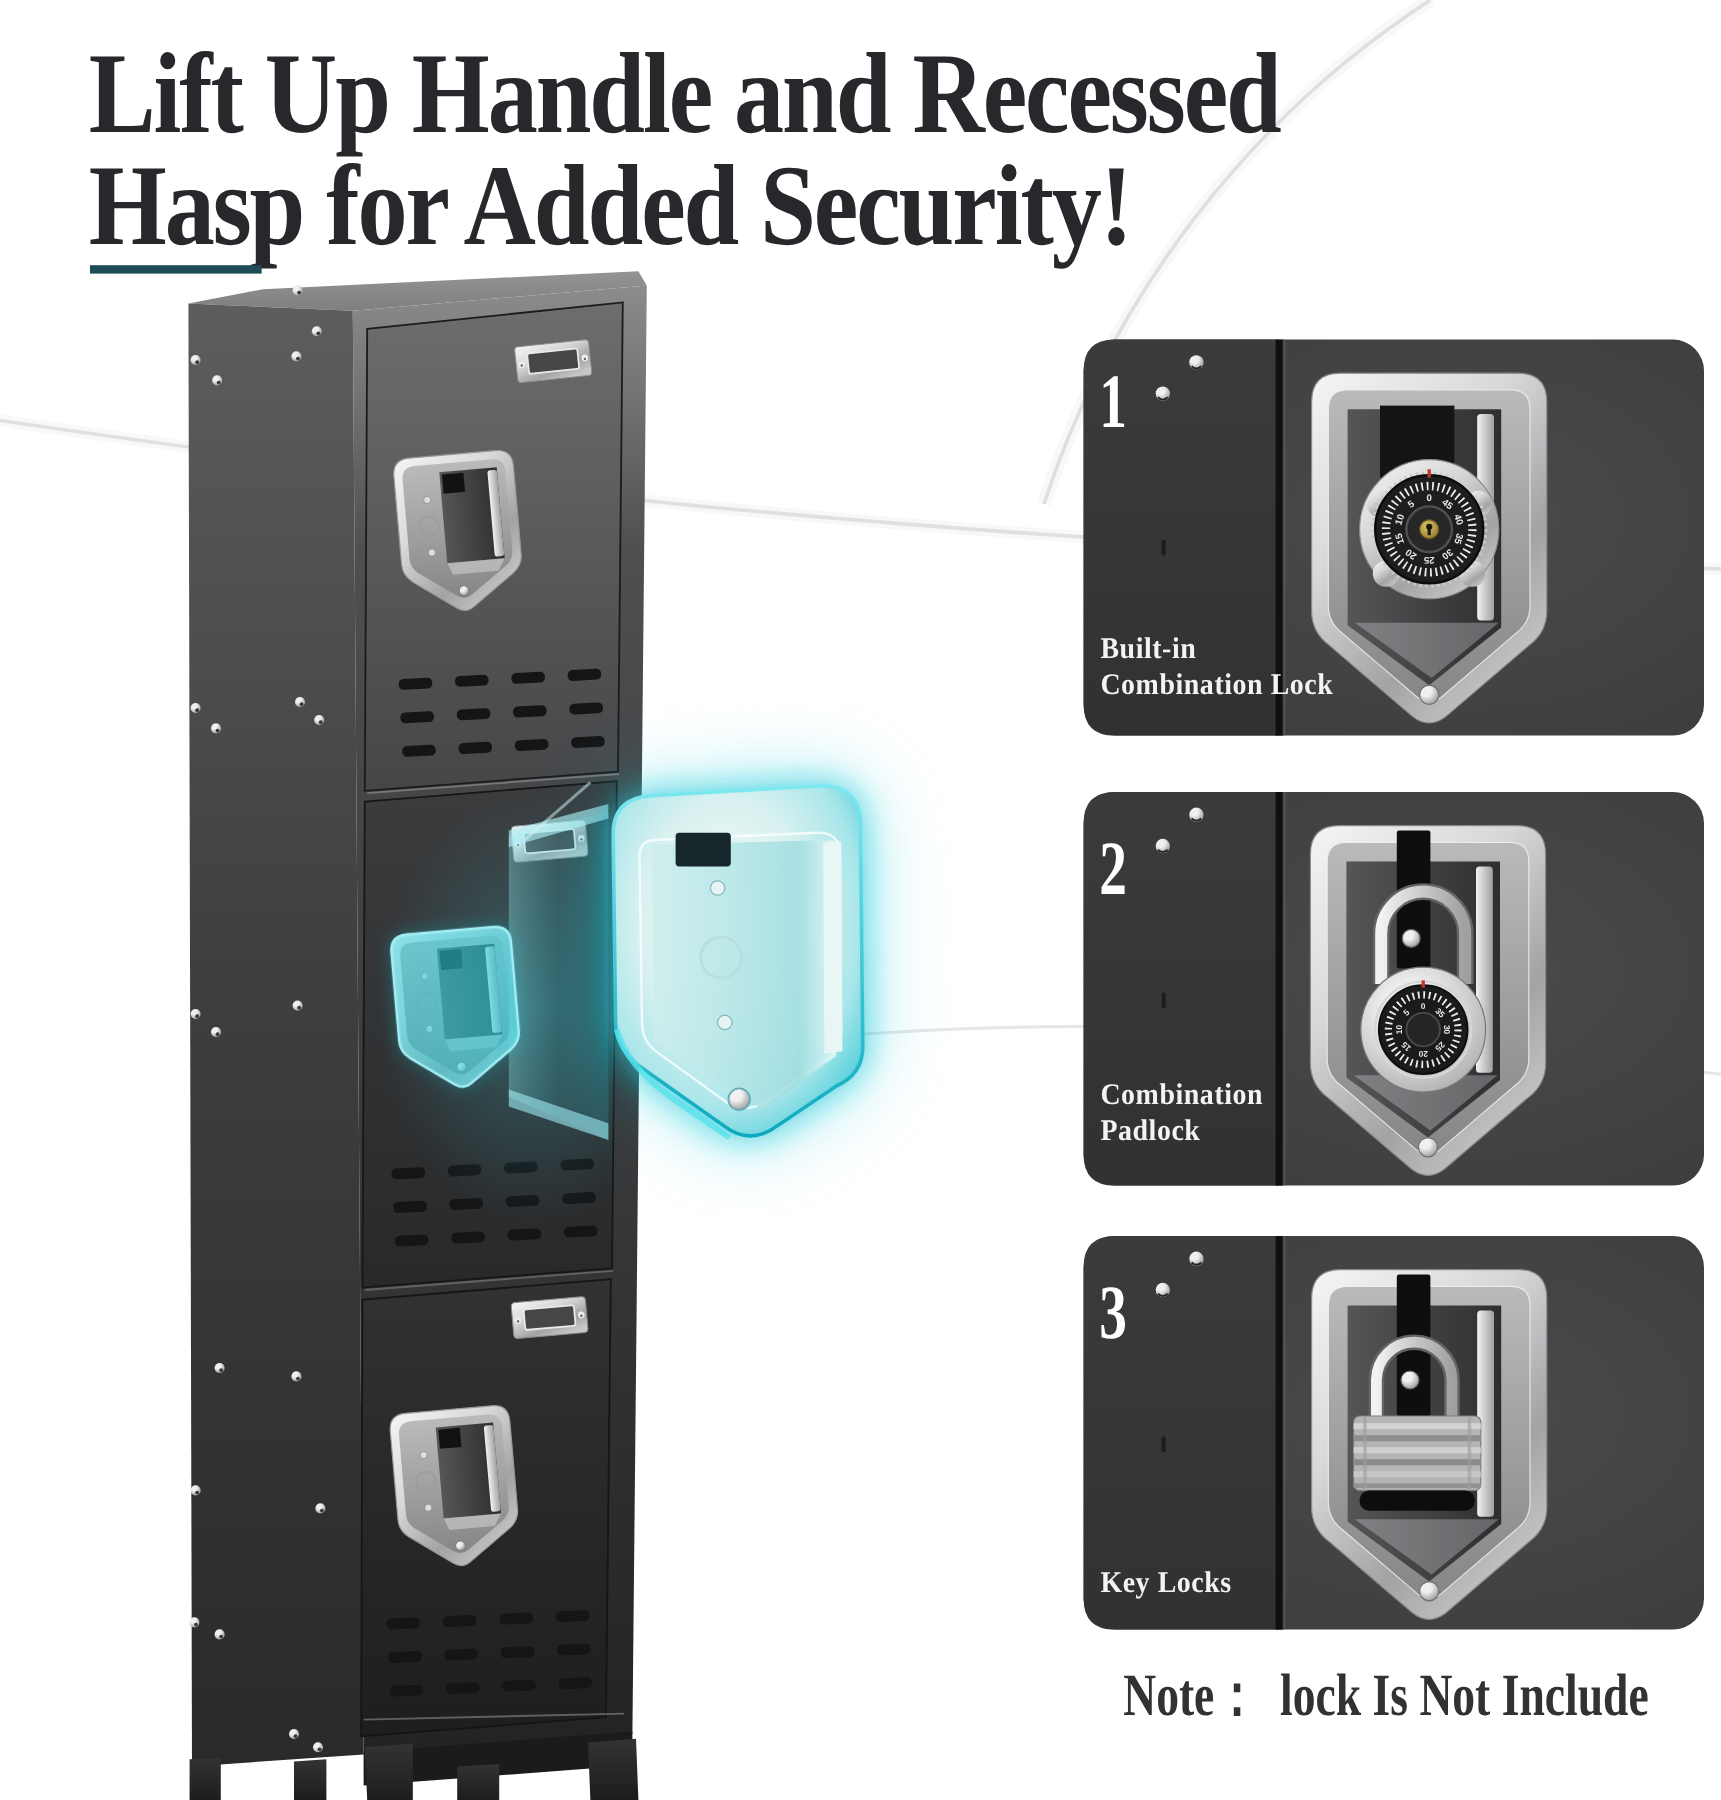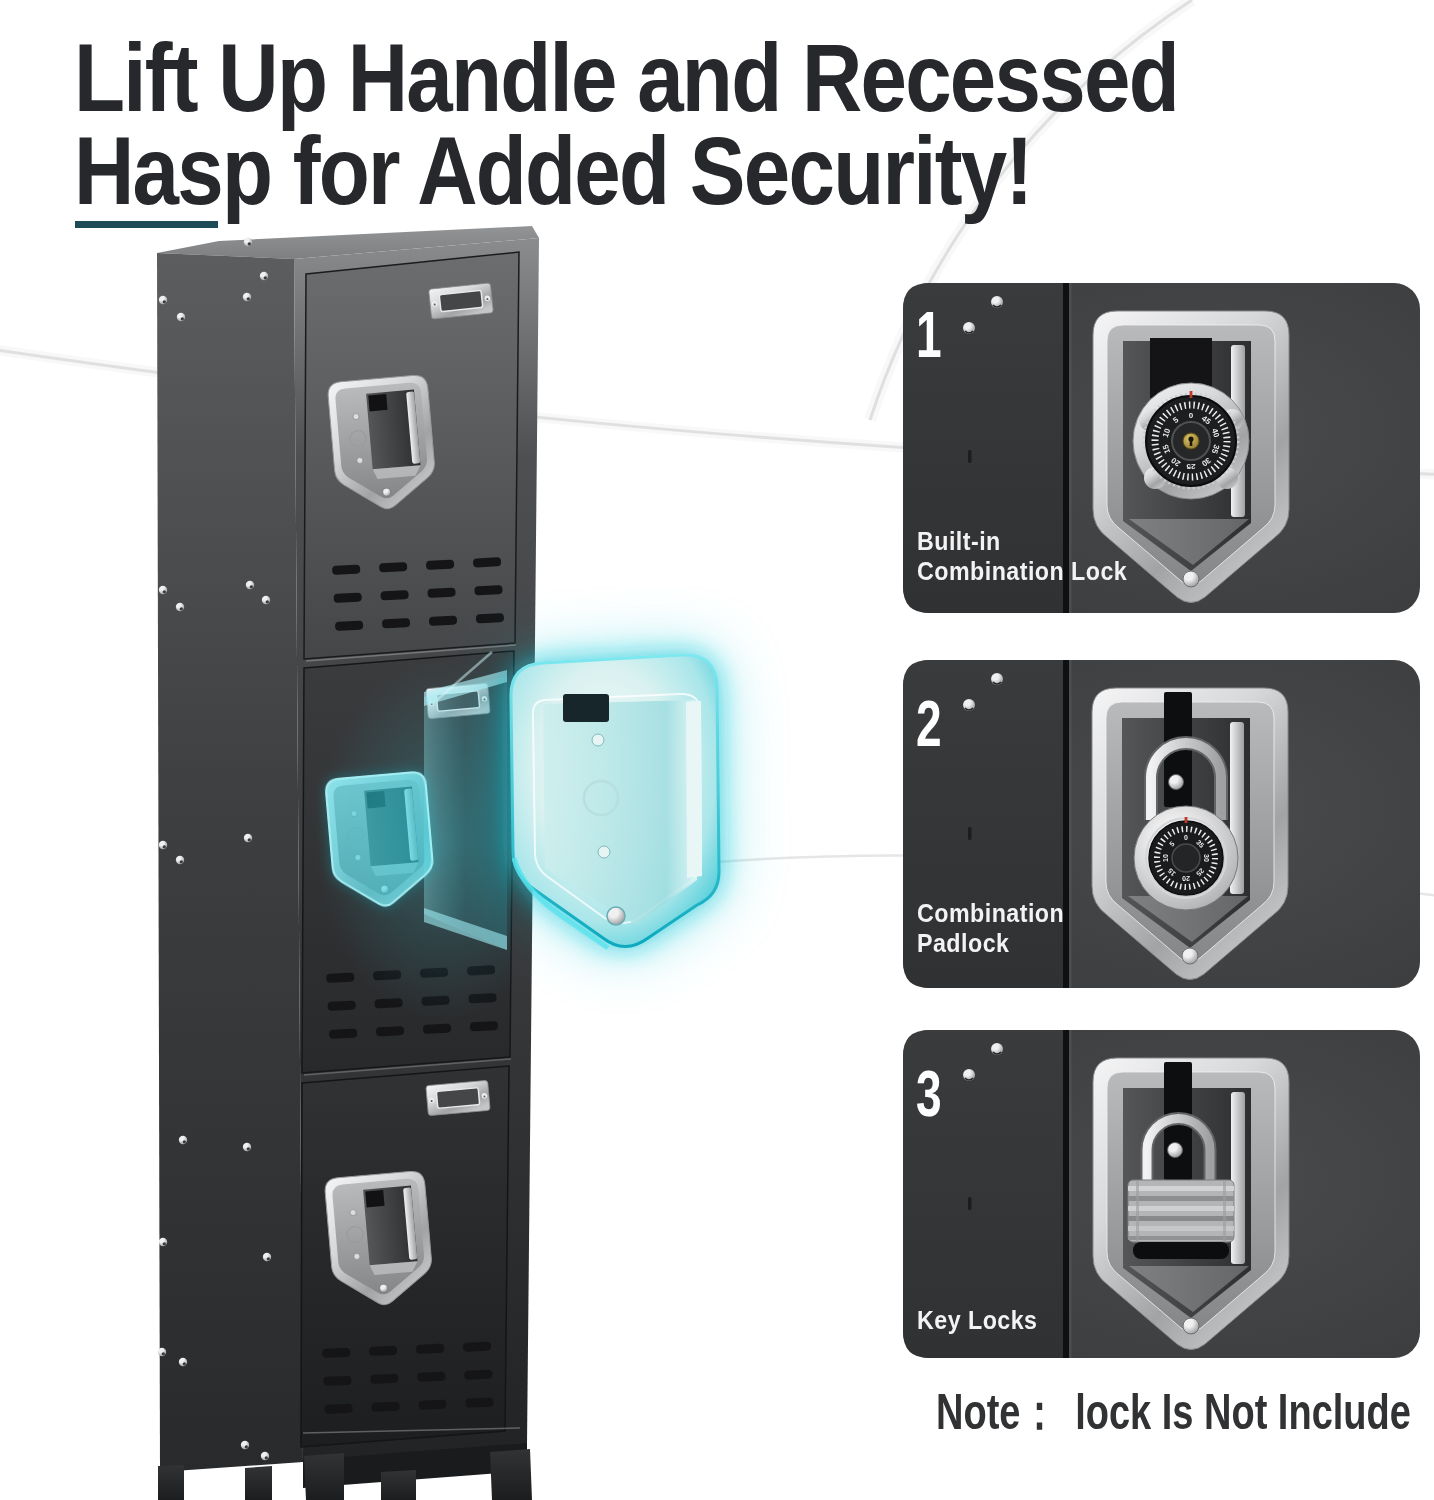--- a/index.html
+++ b/index.html
@@ -1,19 +1,19 @@
 <!DOCTYPE html>
 <html><head>
 <meta charset="utf-8">
 <style>
   html,body{margin:0;padding:0;}
   body{width:1434px;height:1500px;position:relative;background:#ffffff;overflow:hidden;
        font-family:"Liberation Sans",sans-serif;}
   #scene-svg{position:absolute;left:0;top:0;z-index:0;}
-  .text-layer{position:absolute;left:0;top:0;width:1172px;height:1500px;z-index:2;pointer-events:none;}
+  .text-layer{position:absolute;left:0;top:0;width:1172px;height:1500px;z-index:2;pointer-events:none;font-family:Liberation Serif, serif;}
   .title-line{position:absolute;left:74px;font-weight:bold;font-size:96px;letter-spacing:-2px;
               color:#26282b;white-space:nowrap;transform:scaleX(0.87);transform-origin:left top;line-height:1;}
   .title-line.l1{top:30px;}
   .title-line.l2{top:123px;}
   .title-underline{position:absolute;left:75px;top:221px;width:143px;height:7px;background:#1d4b56;}
   .panel-number{position:absolute;left:916px;font-weight:bold;font-size:64px;color:#ffffff;
                 transform:scaleX(0.72);transform-origin:left top;line-height:1;white-space:nowrap;}
   .panel-label{position:absolute;left:917px;font-weight:bold;font-size:25px;line-height:30px;
                color:#f3f3f4;letter-spacing:0.5px;transform:scaleX(0.93);transform-origin:left top;white-space:nowrap;}
   .note{position:absolute;left:936px;top:1379px;font-weight:bold;font-size:50px;color:#313234;

